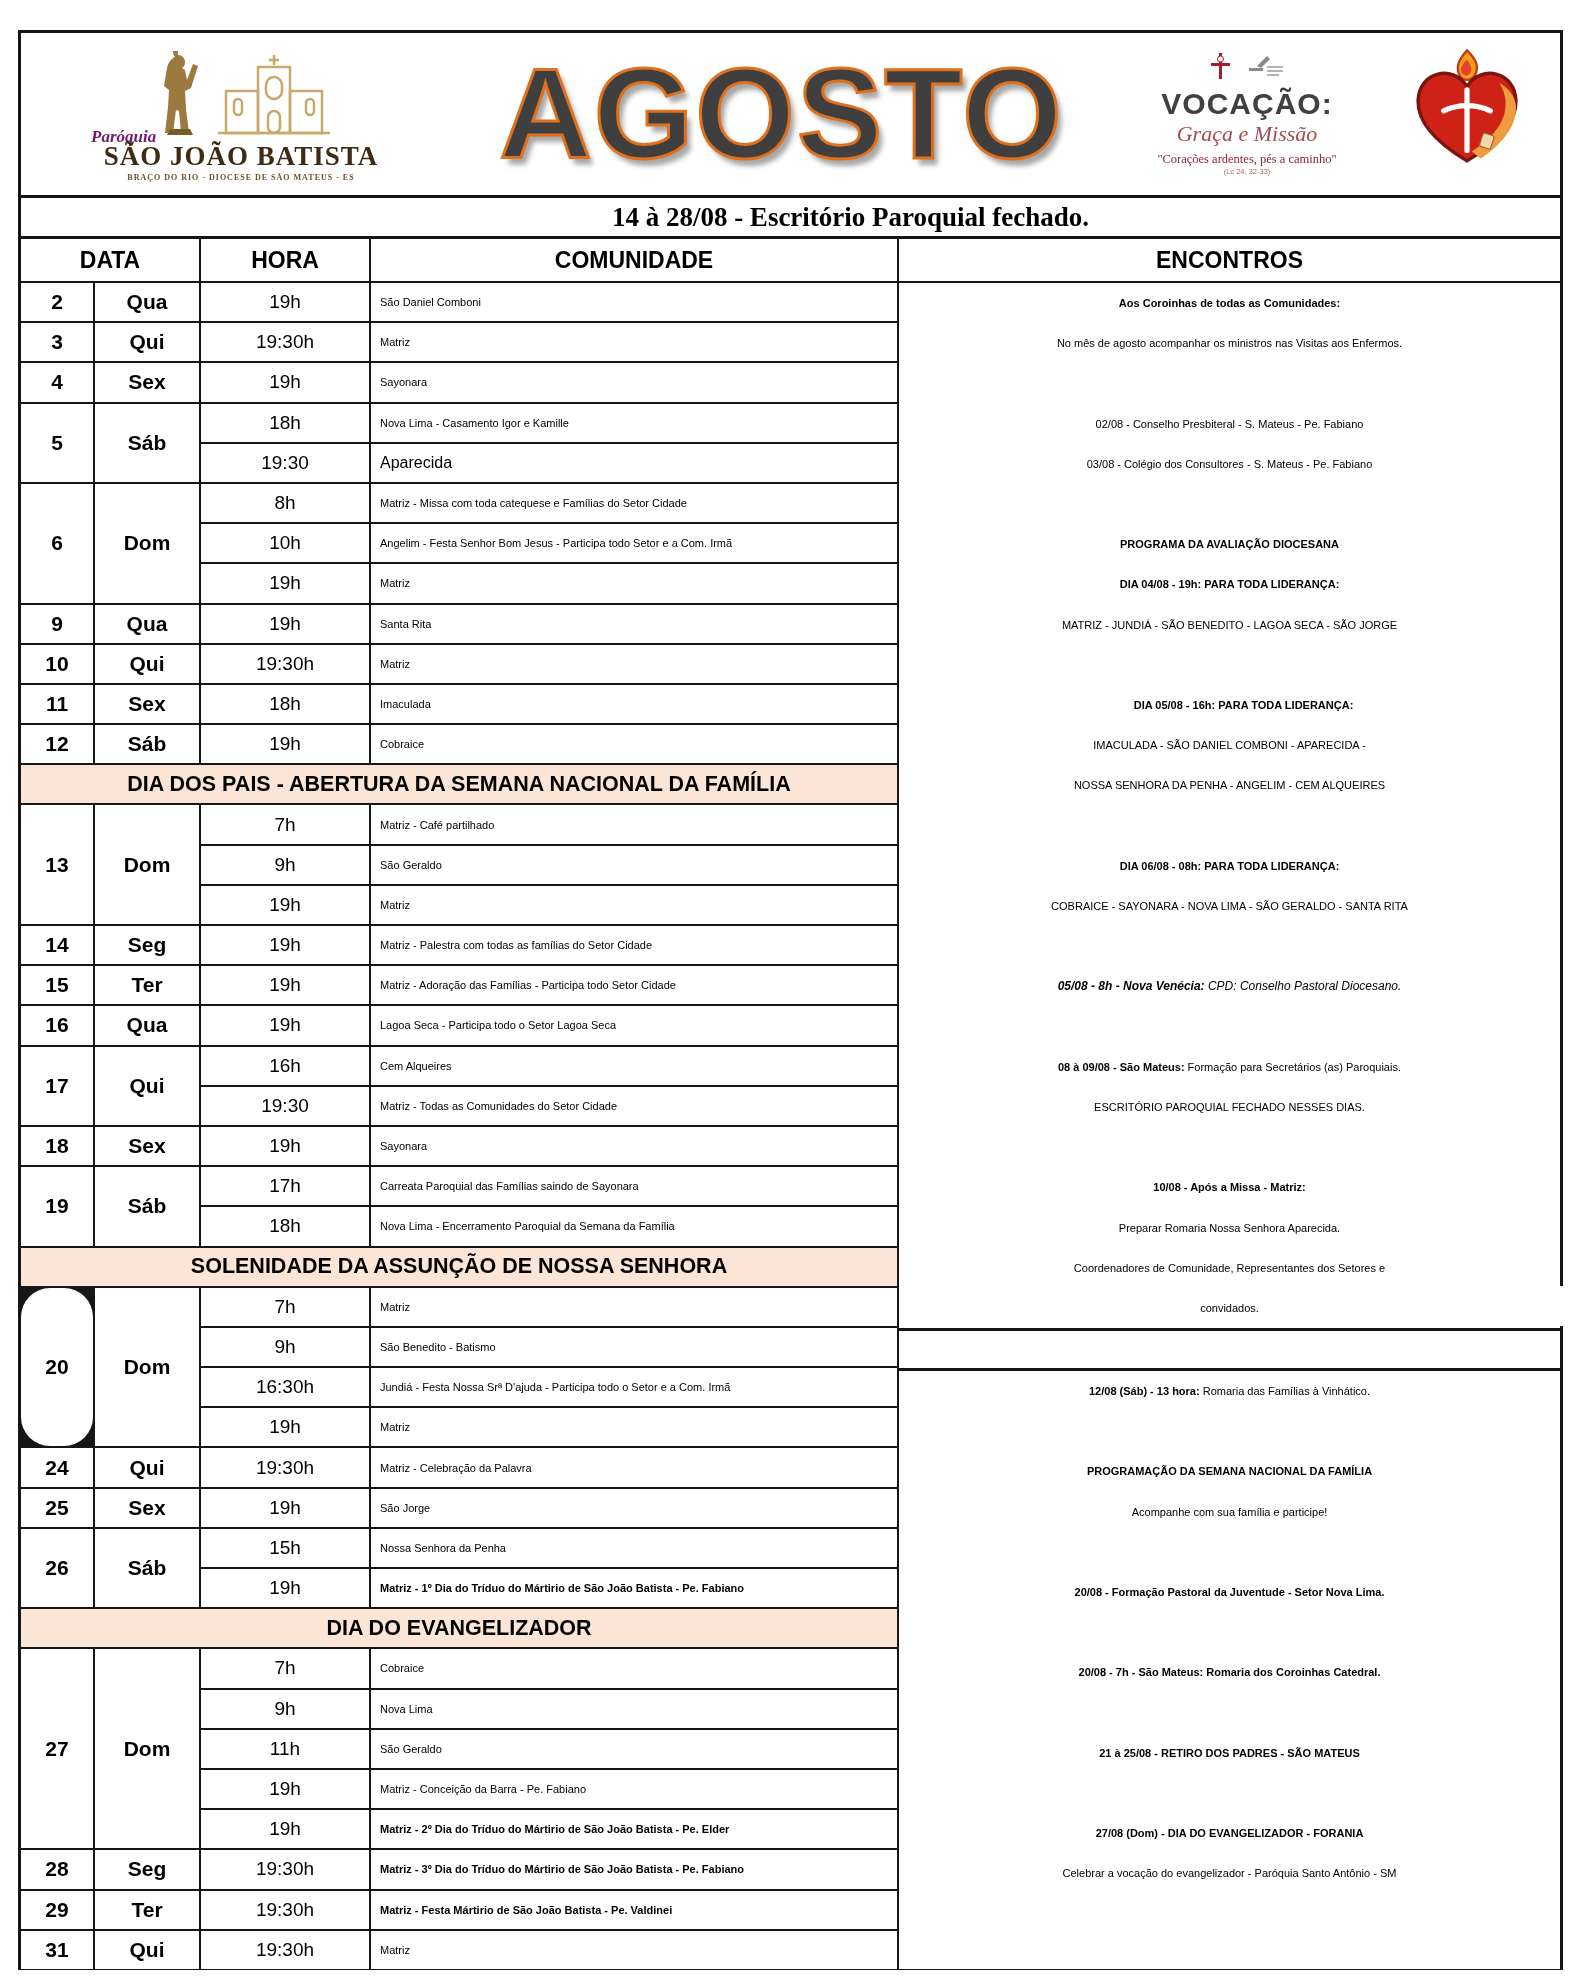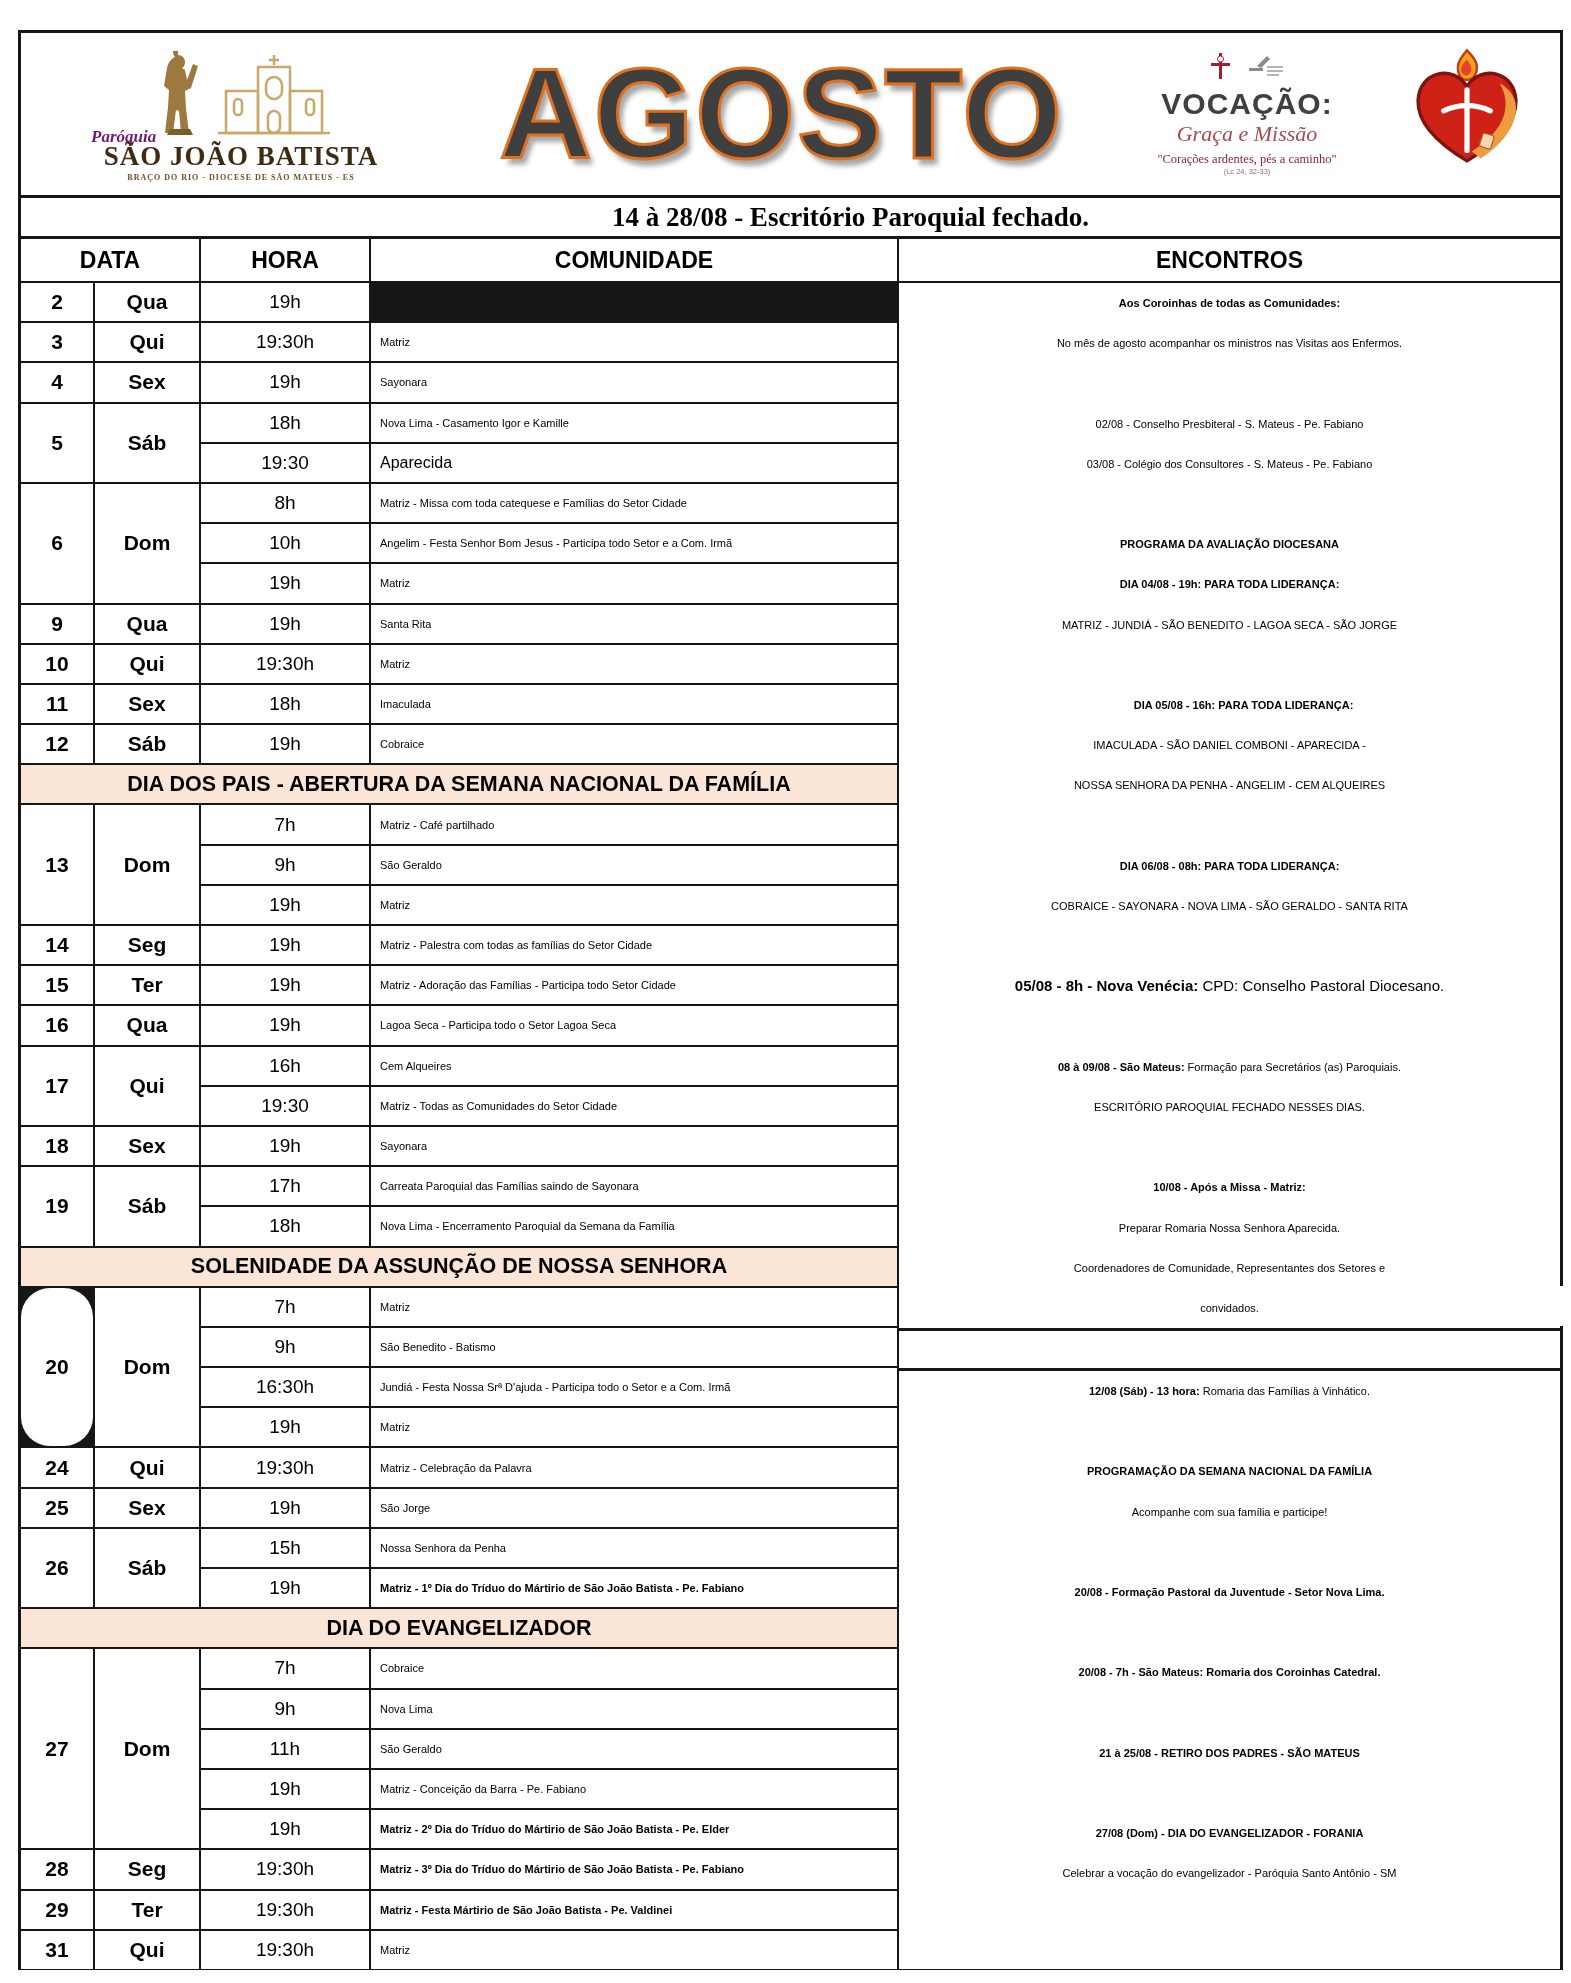--- a/index.html
+++ b/index.html
@@ -153,21 +153,21 @@
             <div class="enc-line fit" style="top: 120.6px; font-size: 11px;">02/08 - Conselho Presbiteral - S. Mateus - Pe. Fabiano</div>
             <div class="enc-line fit" style="top: 160.8px; font-size: 11px;">03/08 - Colégio dos Consultores - S. Mateus - Pe. Fabiano</div>
             <div class="enc-line fit" style="top: 241.2px; font-size: 11px;"><b>PROGRAMA DA AVALIAÇÃO DIOCESANA</b></div>
             <div class="enc-line fit" style="top: 281.4px; font-size: 11px;"><b>DIA 04/08 - 19h:  PARA TODA LIDERANÇA:</b></div>
             <div class="enc-line fit" style="top: 321.6px; font-size: 11px;">MATRIZ - JUNDIÁ - SÃO BENEDITO - LAGOA SECA - SÃO JORGE</div>
             <div class="enc-line fit" style="top: 402px; font-size: 11px; margin-left: 28px;"><b>DIA 05/08 - 16h:  PARA TODA LIDERANÇA:</b></div>
             <div class="enc-line fit" style="top: 442.2px; font-size: 11px;">IMACULADA - SÃO DANIEL COMBONI - APARECIDA -</div>
             <div class="enc-line fit" style="top: 482.4px; font-size: 11px;">NOSSA SENHORA DA PENHA - ANGELIM - CEM ALQUEIRES</div>
             <div class="enc-line fit" style="top: 562.8px; font-size: 11px;"><b>DIA 06/08 - 08h:  PARA TODA LIDERANÇA:</b></div>
             <div class="enc-line fit" style="top: 603px; font-size: 11px;">COBRAICE - SAYONARA - NOVA LIMA - SÃO GERALDO - SANTA RITA</div>
-            <div class="enc-line fit" style="top: 683.4px; font-size: 15px;"><b>05/08 - 8h - Nova Venécia:</b> CPD: Conselho Pastoral Diocesano.</div>
+            <div class="enc-line fit" style="top: 683.4px; font-size: 12px; font-style: italic;"><b>05/08 - 8h - Nova Venécia:</b> CPD: Conselho Pastoral Diocesano.</div>
             <div class="enc-line fit" style="top: 763.8px; font-size: 11px;"><b>08 à 09/08 - São Mateus:</b> Formação para Secretários (as) Paroquiais.</div>
             <div class="enc-line fit" style="top: 804px; font-size: 11px;">ESCRITÓRIO PAROQUIAL FECHADO NESSES DIAS.</div>
             <div class="enc-line fit" style="top: 884.4px; font-size: 11px;"><b>10/08 - Após a Missa - Matriz:</b></div>
             <div class="enc-line fit" style="top: 924.6px; font-size: 11px;">Preparar Romaria Nossa Senhora Aparecida.</div>
             <div class="enc-line fit" style="top: 964.8px; font-size: 11px;">Coordenadores de Comunidade, Representantes dos Setores e</div>
             <div class="enc-line fit" style="top: 1005px; font-size: 11px;">convidados.</div>
           </div>
         <div class="enc-box2" id="encBox2">
             <div class="enc-line fit" style="top: 0px; font-size: 11px;"><b>12/08 (Sáb) - 13 hora:</b> Romaria das Famílias à Vinhático.</div>
             <div class="enc-line fit" style="top: 80.4px; font-size: 11px;"><b>PROGRAMAÇÃO DA SEMANA NACIONAL DA FAMÍLIA</b></div>
@@ -175,20 +175,21 @@
             <div class="enc-line fit" style="top: 201px; font-size: 11px;"><b>20/08 - Formação Pastoral da Juventude - Setor Nova Lima.</b></div>
             <div class="enc-line fit" style="top: 281.4px; font-size: 11px;"><b>20/08 - 7h - São Mateus: Romaria dos Coroinhas Catedral.</b></div>
             <div class="enc-line fit" style="top: 361.8px; font-size: 11px;"><b>21 à 25/08 - RETIRO DOS PADRES - SÃO MATEUS</b></div>
             <div class="enc-line fit" style="top: 442.2px; font-size: 11px;"><b>27/08 (Dom) - DIA DO EVANGELIZADOR - FORANIA</b></div>
             <div class="enc-line fit" style="top: 482.4px; font-size: 11px;">Celebrar a vocação do evangelizador - Paróquia Santo Antônio - SM</div>
           </div>
       </div>
     <div class="cell day" style="grid-area: 2 / 1;">2</div>
         <div class="cell day" style="grid-area: 2 / 2;">Qua</div>
         <div class="cell hora" style="grid-area: 2 / 3;">19h</div>
+        <div class="cell com fit" style="grid-area: 2 / 4; font-size: 11px;">São Daniel Comboni</div>
         <div class="cell day" style="grid-area: 3 / 1;">3</div>
         <div class="cell day" style="grid-area: 3 / 2;">Qui</div>
         <div class="cell hora" style="grid-area: 3 / 3;">19:30h</div>
         <div class="cell com fit" style="grid-area: 3 / 4; font-size: 11px;">Matriz</div>
         <div class="cell day" style="grid-area: 4 / 1;">4</div>
         <div class="cell day" style="grid-area: 4 / 2;">Sex</div>
         <div class="cell hora" style="grid-area: 4 / 3;">19h</div>
         <div class="cell com fit" style="grid-area: 4 / 4; font-size: 11px;">Sayonara</div>
         <div class="cell day" style="grid-area: 5 / 1 / span 2;">5</div>
         <div class="cell day" style="grid-area: 5 / 2 / span 2;">Sáb</div>

